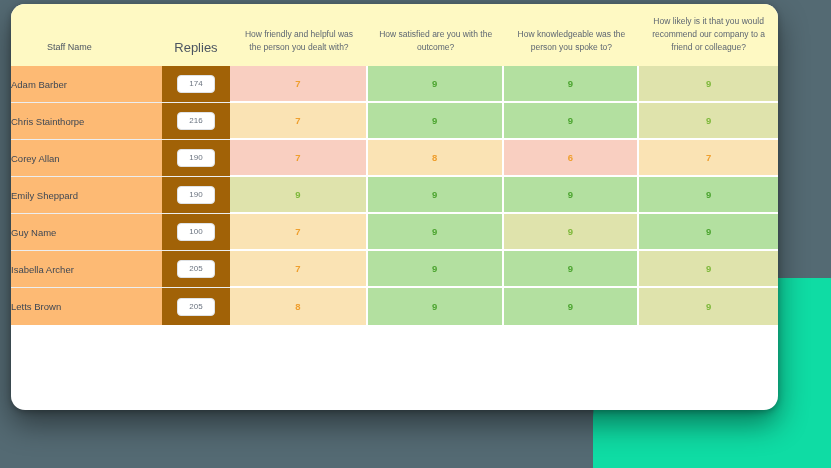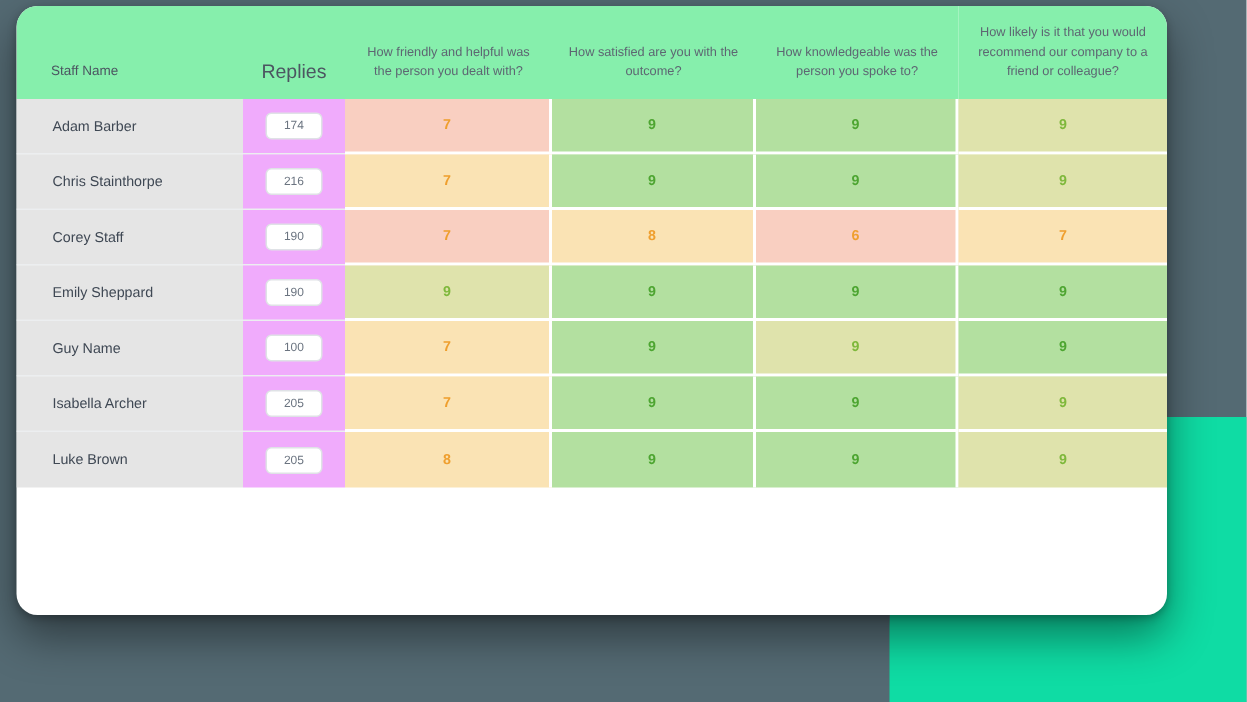--- a/index.html
+++ b/index.html
@@ -17,37 +17,37 @@
     z-index:0;
   }
   #card{
     position:absolute;left:11px;top:4px;width:767px;height:406px;
     background:#ffffff;border-radius:14px;
     box-shadow:0 14px 30px rgba(0,0,0,.45), 0 2px 6px rgba(0,0,0,.25);
     z-index:1;overflow:hidden;
   }
   table.grid{border-collapse:separate;border-spacing:0;width:100%;table-layout:fixed;}
   thead th{
-    background:#86efac;vertical-align:bottom;padding:0 10px 12px 10px;
+    background:#fef9c3;vertical-align:bottom;padding:0 10px 12px 10px;
     font-weight:400;font-size:8.5px;line-height:13px;color:#5d6672;
     text-align:center;
   }
-  th.c-name{text-align:left;padding-left:23px;font-size:9px;color:#4c5561;}
+  th.c-name{text-align:left;padding-left:36px;font-size:9px;color:#4c5561;}
   th.c-rep{text-align:center;font-size:13px;color:#4c5561;padding-bottom:12px;}
   thead tr{height:62px;}
   tbody tr{height:37px;}
   td{padding:0;font-size:9px;}
   td.name{
-    padding-left:24px;color:#3f4854;font-size:9.5px;
-    border-bottom:1px solid #eceef0;background:#e5e5e5;
+    color:#3f4854;font-size:9.5px;
+    border-bottom:1px solid #eceef0;background:#fdba74;
     white-space:nowrap;
   }
   tbody tr:last-child td.name{border-bottom:none;}
   td.rep{
-    text-align:center;background:#f0abfc;border-bottom:1px solid #eceef0;
+    text-align:center;background:#a16207;border-bottom:1px solid #eceef0;
   }
   tbody tr:last-child td.rep{border-bottom:none;}
   .badge{
     display:inline-block;min-width:22px;padding:3px 7px;
     border:1px solid #dfe2e6;border-radius:4px;background:#fff;
     font-size:8px;color:#6b7480;line-height:10px;text-align:center;
   }
   td.score{
     text-align:center;font-weight:700;font-size:9.5px;
     border-right:2px solid #fff;border-bottom:2px solid #fff;
@@ -105,21 +105,21 @@
         </tr>
         <tr>
           <td class="name">Chris Stainthorpe</td>
           <td class="rep"><span class="badge">216</span></td>
           <td class="score sc-amber t-orange">7</td>
           <td class="score sc-green t-green">9</td>
           <td class="score sc-green t-green">9</td>
           <td class="score sc-lime t-lime">9</td>
         </tr>
         <tr>
-          <td class="name">Corey Staff</td>
+          <td class="name">Corey Allan</td>
           <td class="rep"><span class="badge">190</span></td>
           <td class="score sc-red t-red">7</td>
           <td class="score sc-amber t-orange">8</td>
           <td class="score sc-red t-red">6</td>
           <td class="score sc-amber t-orange">7</td>
         </tr>
         <tr>
           <td class="name">Emily Sheppard</td>
           <td class="rep"><span class="badge">190</span></td>
           <td class="score sc-lime t-lime">9</td>
@@ -137,21 +137,21 @@
         </tr>
         <tr>
           <td class="name">Isabella Archer</td>
           <td class="rep"><span class="badge">205</span></td>
           <td class="score sc-amber t-orange">7</td>
           <td class="score sc-green t-green">9</td>
           <td class="score sc-green t-green">9</td>
           <td class="score sc-lime t-lime">9</td>
         </tr>
         <tr>
-          <td class="name">Luke Brown</td>
+          <td class="name">Letts Brown</td>
           <td class="rep"><span class="badge">205</span></td>
           <td class="score sc-amber t-orange">8</td>
           <td class="score sc-green t-green">9</td>
           <td class="score sc-green t-green">9</td>
           <td class="score sc-lime t-lime">9</td>
         </tr>
       </tbody>
   </table>
 </div>
 

